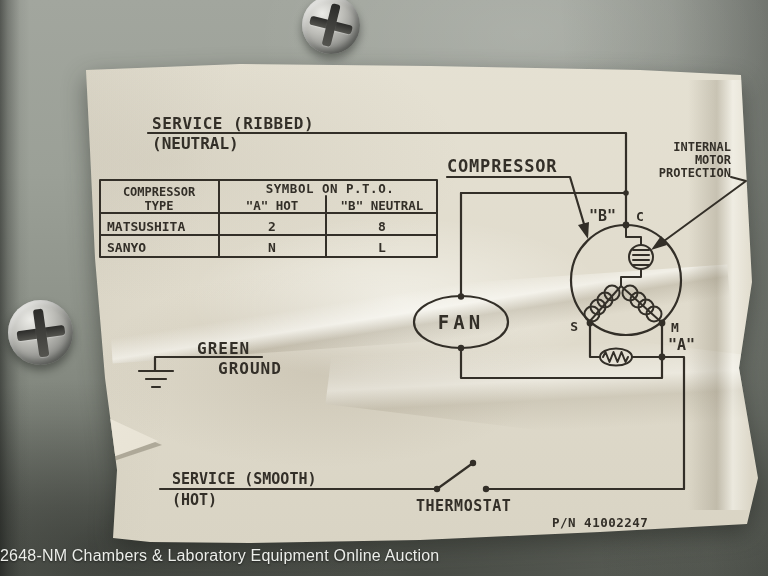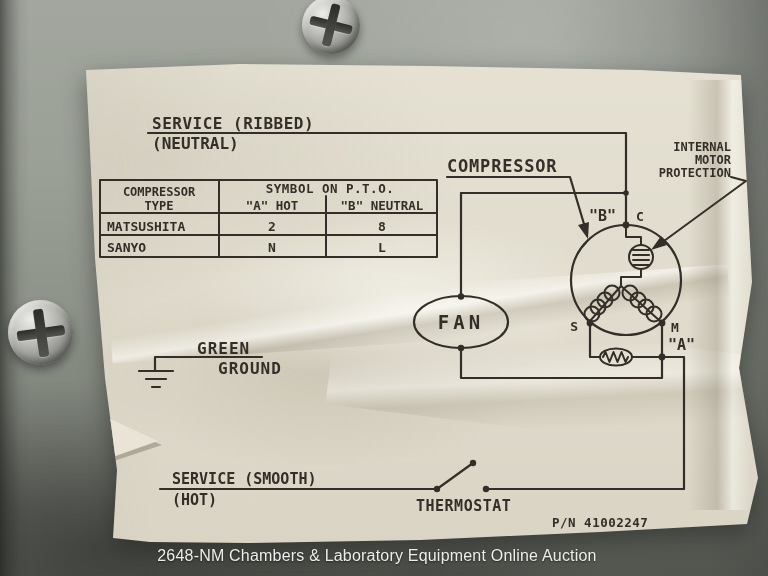--- a/index.html
+++ b/index.html
@@ -57,21 +57,21 @@
   
   .diagram-svg{position:absolute;left:0;top:0;}
   .ln{fill:none;stroke:#332f28;stroke-width:2.2;stroke-linecap:round;stroke-linejoin:round;}
   .thin{stroke-width:2;}
   .dot{fill:#332f28;stroke:none;}
   .solid{fill:#332f28;stroke:none;}
   .txt{font-family:"DejaVu Sans Mono","Liberation Mono",monospace;font-weight:bold;fill:#332f28;}
 
   
   .banner{position:absolute;left:0;right:0;top:536px;height:40px;line-height:40px;
-    text-align:center;padding-right:14px;font-size:16px;letter-spacing:0.2px;
+    text-align:left;padding-right:14px;font-size:16px;letter-spacing:0.2px;
     color:#eceeea;text-shadow:0 1px 2px rgba(0,0,0,0.55);}
 </style>
 </head>
 <body>
 
 <div class="panel"></div>
 
 <div class="screw screw-top"></div>
 <div class="screw screw-left"></div>
 

